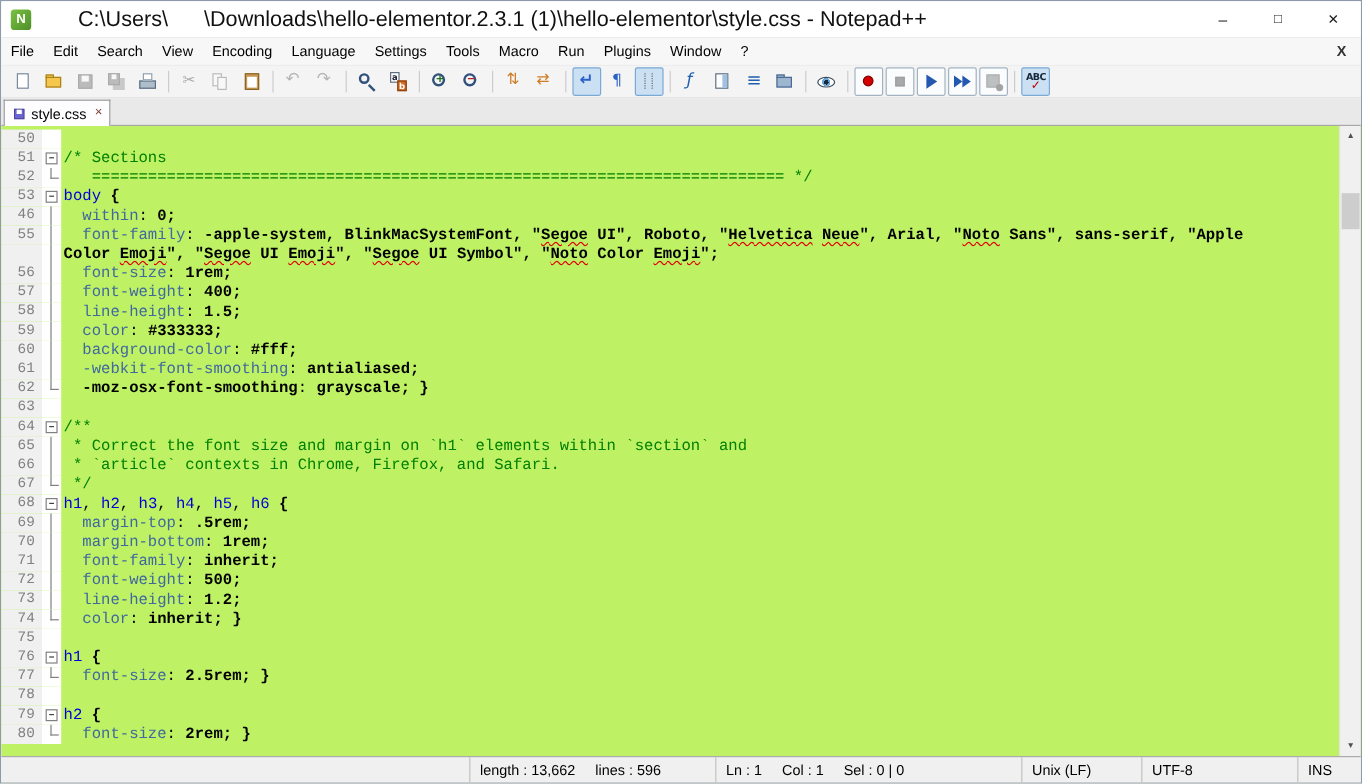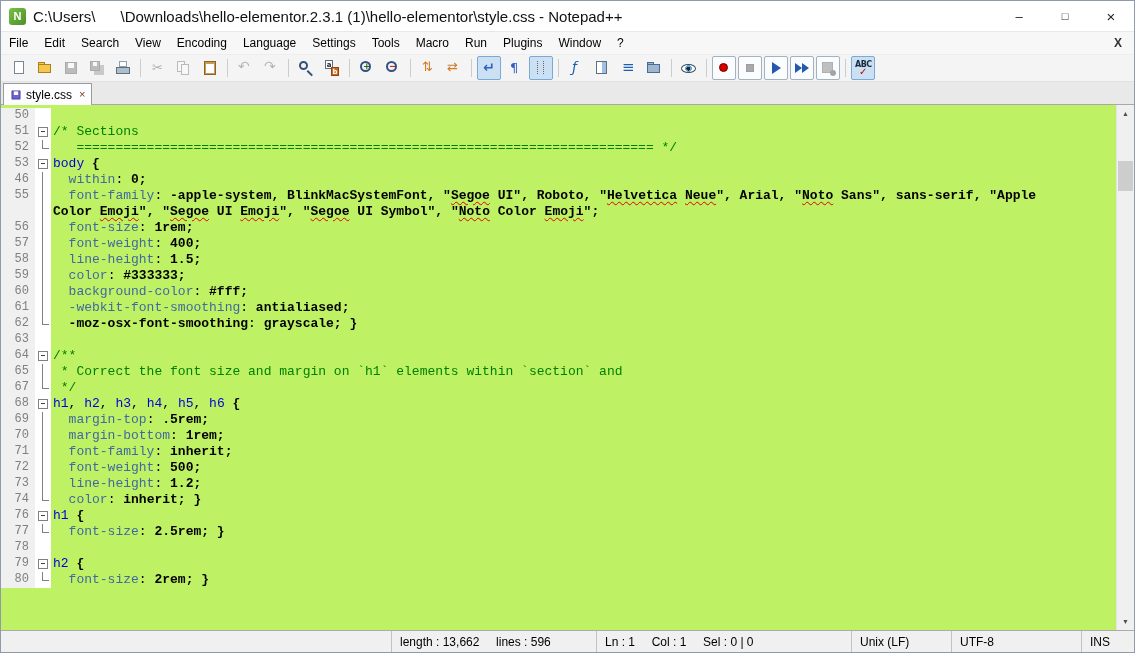--- a/index.html
+++ b/index.html
@@ -2,21 +2,21 @@
 <html><head>
 <meta charset="utf-8">
 <style>
   html,body{margin:0;padding:0;background:#c8c8c8;}
   .window{width:1135px;height:653px;box-sizing:border-box;border:1px solid #8f9bab;background:#fff;
     display:flex;flex-direction:column;font-family:"Liberation Sans",sans-serif;color:#000;overflow:hidden;position:relative;}
   
   .titlebar{height:30px;flex:0 0 30px;background:#ffffff;display:flex;align-items:center;border-bottom:1px solid #e8e8e8;}
   .app-icon{width:17px;height:17px;margin:0 7px 0 8px;border-radius:3px;background:linear-gradient(135deg,#79c142,#4e8f2a);
     color:#fff;font:bold 11px "Liberation Sans",sans-serif;display:flex;align-items:center;justify-content:center;}
-  .title-text{font-size:15px;white-space:pre;color:#111;}
+  .title-text{font-size:18px;white-space:pre;color:#111;margin-left:32px;}
   .controls{margin-left:auto;display:flex;height:30px;}
   .ctrl{width:46px;display:flex;align-items:center;justify-content:center;font-size:13px;color:#222;}
   .ctrl.max{font-size:11px;}
   .ctrl.close{font-size:15px;}
   
   .menubar{height:22px;flex:0 0 22px;background:#f7f7f7;display:flex;align-items:center;font-size:12px;border-bottom:1px solid #ededed;}
   .menu-item{padding:0 8px;height:22px;line-height:22px;}
   .menu-close{margin-left:auto;padding:0 12px;color:#333;font-size:12px;font-weight:bold;}
   
   .toolbar{height:26px;flex:0 0 26px;background:#f4f4f4;display:flex;align-items:center;padding-left:5px;border-bottom:1px solid #e2e2e2;}
@@ -341,20 +341,25 @@
           <span class="ln">64</span>
           <span class="fold f-open"></span>
           <span class="codeline"><span class="tc-c">/**</span></span>
         </div>
         <div class="crow">
           <span class="ln">65</span>
           <span class="fold f-line"></span>
           <span class="codeline"><span class="tc-c"> * Correct the font size and margin on `h1` elements within `section` and</span></span>
         </div>
         <div class="crow">
+          <span class="ln">66</span>
+          <span class="fold f-line"></span>
+          <span class="codeline"><span class="tc-c"> * `article` contexts in Chrome, Firefox, and Safari.</span></span>
+        </div>
+        <div class="crow">
           <span class="ln">67</span>
           <span class="fold f-end"></span>
           <span class="codeline"><span class="tc-c"> */</span></span>
         </div>
         <div class="crow">
           <span class="ln">68</span>
           <span class="fold f-open"></span>
           <span class="codeline"><span class="tc-s">h1</span><span class="tc-pl">, </span><span class="tc-s">h2</span><span class="tc-pl">, </span><span class="tc-s">h3</span><span class="tc-pl">, </span><span class="tc-s">h4</span><span class="tc-pl">, </span><span class="tc-s">h5</span><span class="tc-pl">, </span><span class="tc-s">h6</span><span class="tc-pl"> </span><span class="tc-v">{</span></span>
         </div>
         <div class="crow">
@@ -379,20 +384,25 @@
         </div>
         <div class="crow">
           <span class="ln">73</span>
           <span class="fold f-line"></span>
           <span class="codeline"><span class="tc-pl">  </span><span class="tc-p">line-height</span><span class="tc-pl">: </span><span class="tc-v">1.2;</span></span>
         </div>
         <div class="crow">
           <span class="ln">74</span>
           <span class="fold f-end"></span>
           <span class="codeline"><span class="tc-pl">  </span><span class="tc-p">color</span><span class="tc-pl">: </span><span class="tc-v">inherit; }</span></span>
+        </div>
+        <div class="crow">
+          <span class="ln">75</span>
+          <span class="fold f-none"></span>
+          <span class="codeline"></span>
         </div>
         <div class="crow">
           <span class="ln">76</span>
           <span class="fold f-open"></span>
           <span class="codeline"><span class="tc-s">h1</span><span class="tc-pl"> </span><span class="tc-v">{</span></span>
         </div>
         <div class="crow">
           <span class="ln">77</span>
           <span class="fold f-end"></span>
           <span class="codeline"><span class="tc-pl">  </span><span class="tc-p">font-size</span><span class="tc-pl">: </span><span class="tc-v">2.5rem; }</span></span>

